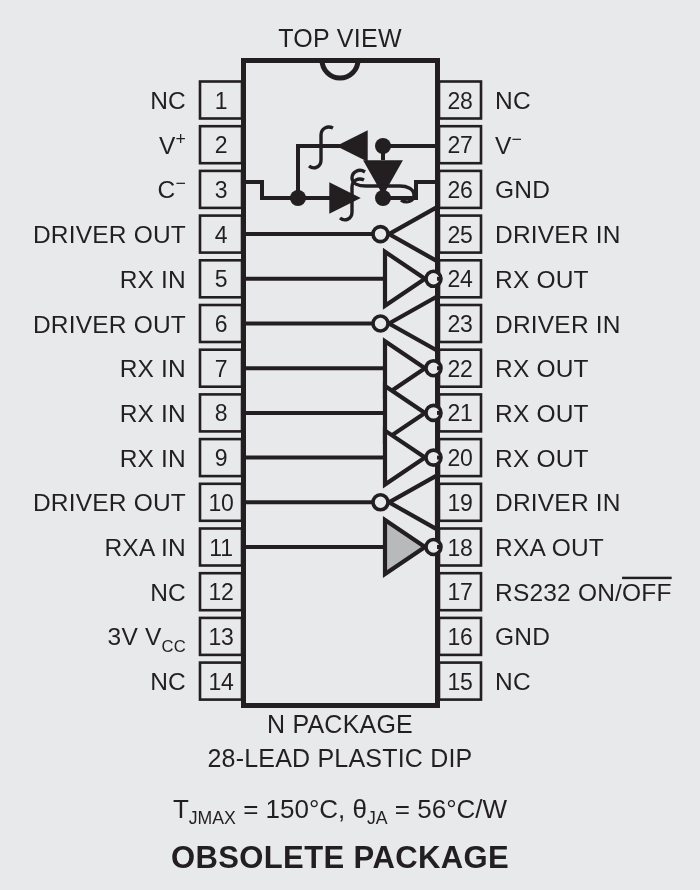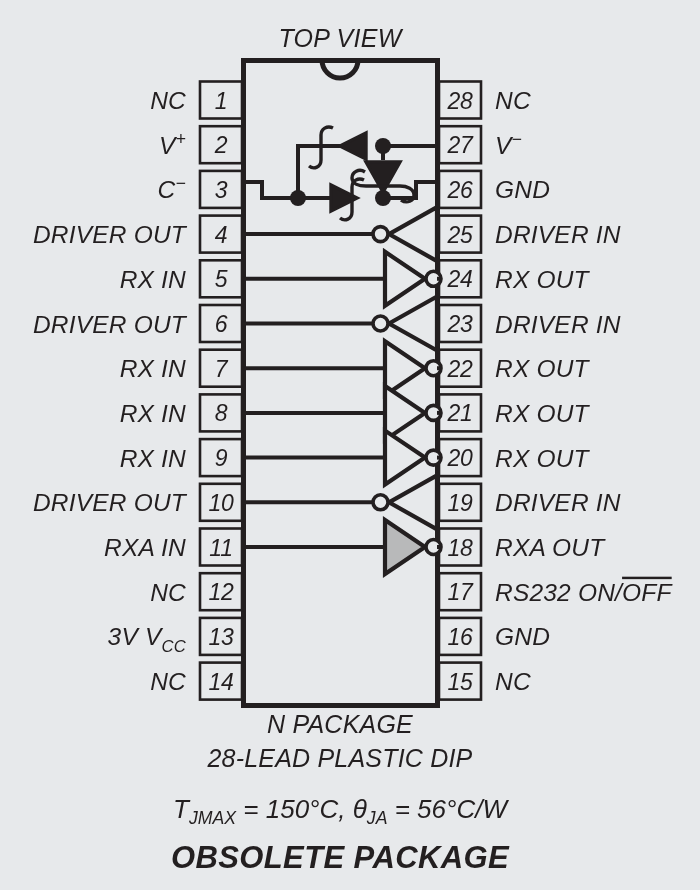--- a/index.html
+++ b/index.html
@@ -13,21 +13,20 @@
     height: 890px;
     font-family: "Liberation Sans", sans-serif;
     color: #231f20;
     overflow: hidden;
     position: relative;
   }
   #stage {
     position: relative;
     width: 648px;
     height: 890px;
-    font-style: italic;
   }
   svg#diagram {
     position: absolute;
     left: 0;
     top: 0;
     width: 700px;
     height: 890px;
     display: block;
   }
   .ttl {

